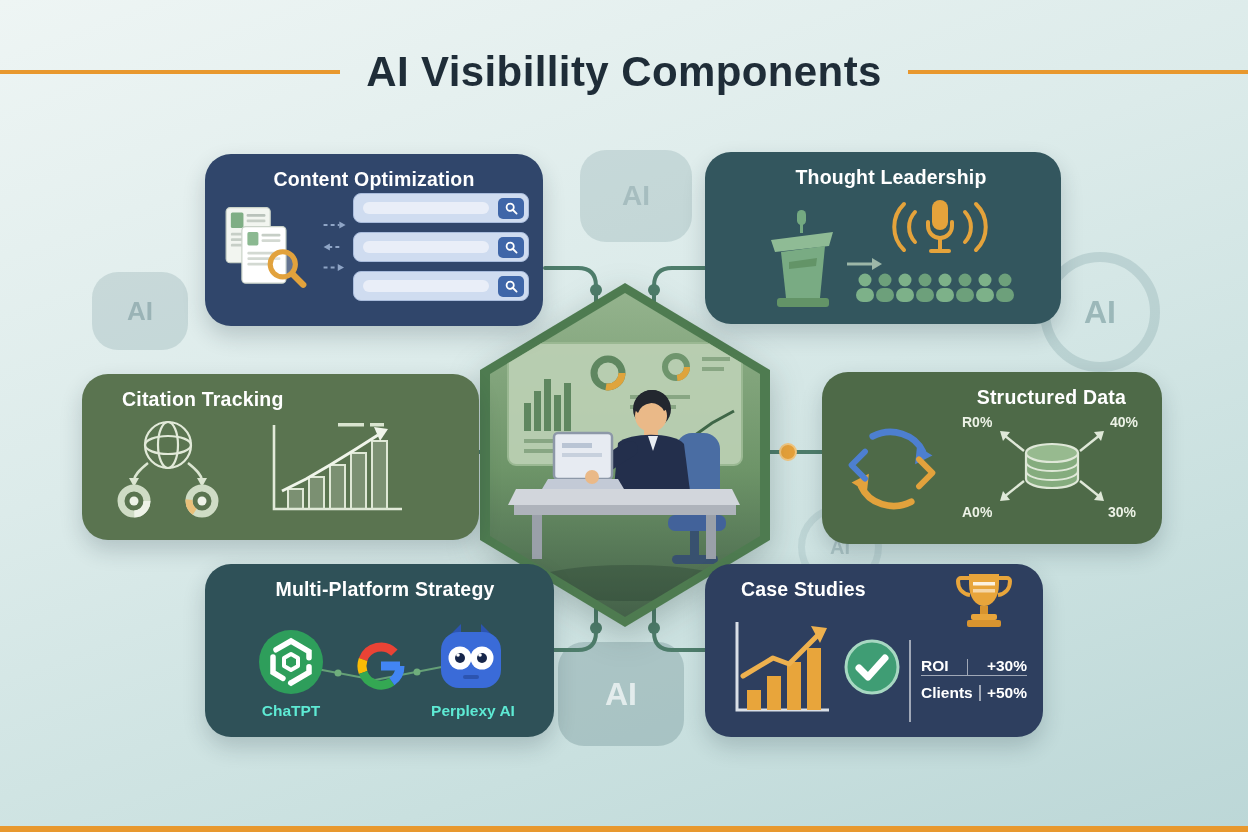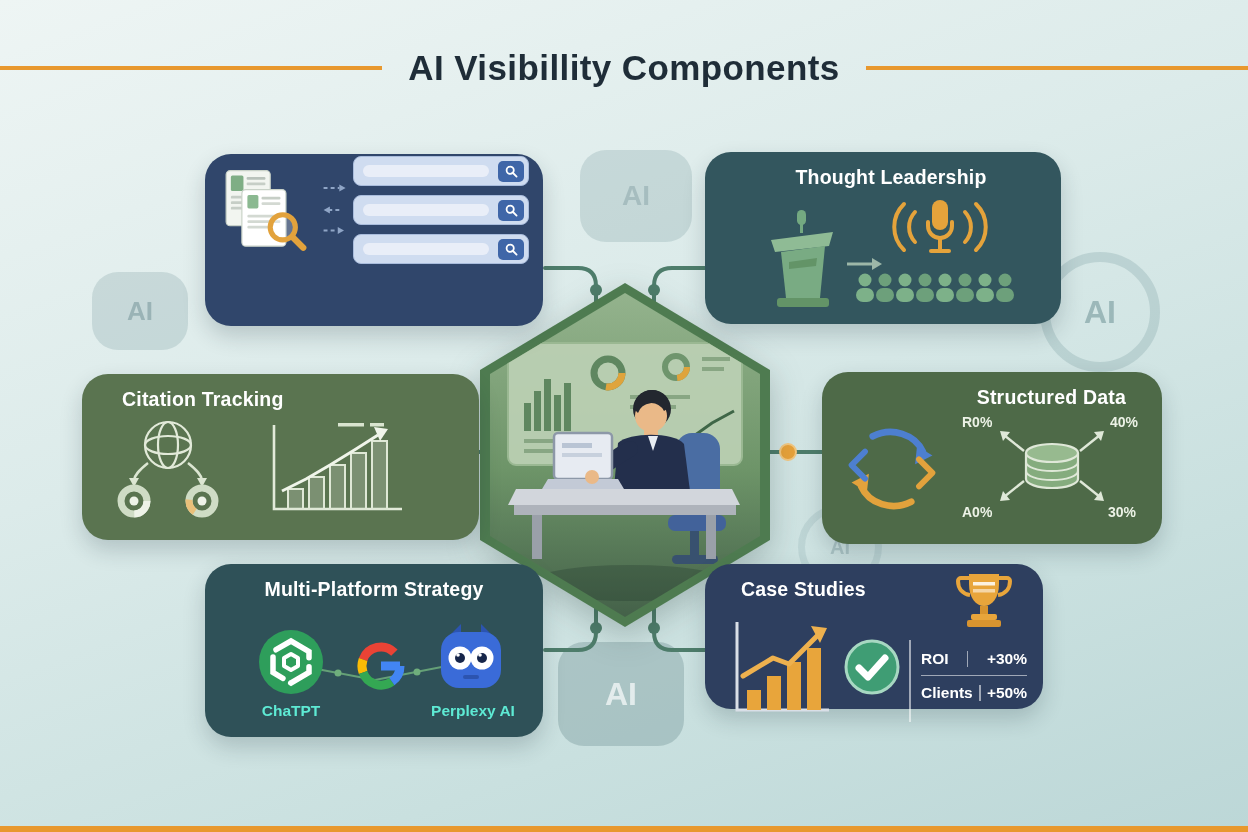--- a/index.html
+++ b/index.html
@@ -4,21 +4,21 @@
 <style>
   html,body{margin:0;padding:0;background:#9fb6b6;}
   .canvas{
     position:relative;width:1248px;height:832px;overflow:hidden;
     font-family:"Liberation Sans",sans-serif;
     background:linear-gradient(160deg,#eef5f4 0%,#dcebea 40%,#c9e0df 75%,#bcd7d7 100%);
   }
   
   .title-row{position:absolute;top:48px;left:0;right:0;display:flex;align-items:center;gap:26px;z-index:6;}
   .title-line{flex:1;height:4px;background:#e8982e;}
-  .page-title{font-size:35px;font-weight:800;color:#1f2d38;letter-spacing:.4px;white-space:nowrap;margin:0;text-align:right;}
+  .page-title{font-size:42px;font-weight:800;color:#1f2d38;letter-spacing:.4px;white-space:nowrap;margin:0;text-align:right;}
   .bottom-bar{position:absolute;left:0;bottom:0;width:100%;height:6px;background:#e8982e;z-index:6;}
   
   .wm{position:absolute;display:flex;align-items:center;justify-content:center;font-weight:800;z-index:1;color:rgba(100,135,140,.45);}
   .wm-box{background:rgba(130,162,165,.28);border-radius:26px;}
   .wm-ring{border:10px solid rgba(140,172,176,.35);border-radius:50%;background:transparent;}
   .wm1{left:92px;top:272px;width:96px;height:78px;font-size:26px;}
   .wm2{left:580px;top:150px;width:112px;height:92px;font-size:28px;color:rgba(110,140,145,.35);}
   .wm3{left:1040px;top:252px;width:100px;height:100px;font-size:32px;color:rgba(110,145,150,.55);}
   .wm4{left:558px;top:642px;width:126px;height:104px;font-size:32px;background:rgba(120,152,155,.40);color:rgba(245,250,250,.75);}
   .wm5{left:798px;top:505px;width:70px;height:70px;border-width:7px;font-size:20px;color:rgba(110,140,145,.35);border-color:rgba(140,172,176,.25);}
@@ -26,40 +26,40 @@
   .connectors{position:absolute;left:0;top:0;z-index:2;}
   
   .card{position:absolute;border-radius:26px;color:#fff;z-index:4;box-shadow:0 10px 22px rgba(25,45,55,.20);}
   .card h2{margin:0;padding-top:14px;font-size:19.5px;font-weight:700;text-align:center;letter-spacing:.2px;}
   .card-content-optimization{left:205px;top:154px;width:338px;height:172px;background:#30466b;}
   .card-thought-leadership{left:705px;top:152px;width:340px;height:172px;background:#33565e;padding-left:16px;}
   .card-citation-tracking{left:82px;top:374px;width:397px;height:166px;background:#5a7450;}
   .card-citation-tracking h2{text-align:left;padding-left:40px;}
   .card-structured-data{left:822px;top:372px;width:340px;height:172px;background:#4e6a48;}
   .card-structured-data h2{text-align:right;padding-right:36px;}
-  .card-multi-platform{left:205px;top:564px;width:338px;height:173px;background:#2f5158;}
-  .card-case-studies{left:705px;top:564px;width:338px;height:145px;background:#2e3f5f;}
+  .card-multi-platform{left:205px;top:564px;width:338px;height:173px;background:#2f5158;padding-left:11px;}
+  .card-case-studies{left:705px;top:564px;width:338px;height:173px;background:#2e3f5f;}
   .card-case-studies h2{text-align:left;padding-left:36px;}
   
   .co-body{display:flex;align-items:center;gap:6px;padding:2px 14px 0 18px;}
   .co-search-col{display:flex;flex-direction:column;gap:9px;}
   .search-row{width:176px;height:30px;background:#cfdcf0;border:1.5px solid #a9bcdc;border-radius:8px;display:flex;align-items:center;justify-content:space-between;padding:0 4px 0 9px;box-sizing:border-box;}
   .search-line{flex:1;height:12px;background:#e9eef8;border-radius:6px;margin-right:9px;}
   .search-btn{width:26px;height:21px;background:#3f66a8;border-radius:5px;display:flex;align-items:center;justify-content:center;flex:none;}
   
   .abs{position:absolute;}
   .logo-label{position:absolute;font-size:15.5px;font-weight:600;color:#5eead4;text-align:center;}
   
   .ct-body{padding:6px 0 0 24px;}
   
   .sd-body{display:flex;align-items:flex-end;gap:10px;padding:2px 10px 0 18px;}
   
   .stats{position:absolute;left:216px;top:78px;width:106px;}
   .stat-row{display:flex;justify-content:space-between;align-items:center;height:33px;font-size:15.5px;font-weight:700;color:#fff;}
-  .stat-row.first{border-bottom:1.5px solid rgba(255,255,255,.55);}
+  .stat-row.first{border-bottom:1.5px solid rgba(255,255,255,.55);align-items:flex-end;}
   .v-tick{width:1.5px;height:16px;background:rgba(255,255,255,.55);}
   .divider-v{position:absolute;left:204px;top:76px;width:2px;height:82px;background:rgba(255,255,255,.55);}
   
   .hexwrap{position:absolute;left:480px;top:283px;width:290px;height:344px;z-index:3;filter:drop-shadow(0 10px 16px rgba(25,45,40,.25));}
 </style>
 </head>
 <body>
 
 <div class="canvas">
 
@@ -159,20 +159,21 @@
         <rect x="74" y="150" width="58" height="46" rx="4" fill="#e7ebf2" stroke="#8d98a8" stroke-width="2.5"></rect>
         <rect x="82" y="160" width="30" height="5" fill="#b9c4d4"></rect>
         <rect x="82" y="170" width="40" height="4" fill="#c7d0dd"></rect>
         <polygon points="68,196 138,196 144,206 62,206" fill="#c3cad6"></polygon>
         <circle cx="112" cy="194" r="7" fill="#eab988"></circle>
       </g>
     </svg>
   </div>
 
   <div class="card card-content-optimization">
+    <h2>Content Optimization</h2>
     <div class="co-body">
       <svg width="118" height="108" viewBox="0 0 118 108">
         <rect x="4" y="4" width="56" height="70" rx="5" fill="#f2f5f0" stroke="#c9d2c8" stroke-width="1.5"></rect>
         <rect x="10" y="10" width="16" height="20" rx="2" fill="#7fae85"></rect>
         <rect x="30" y="12" width="24" height="3.5" rx="1.5" fill="#b9c2bb"></rect>
         <rect x="30" y="19" width="24" height="3.5" rx="1.5" fill="#c6cec6"></rect>
         <rect x="10" y="36" width="44" height="3.5" rx="1.5" fill="#c6cec6"></rect>
         <rect x="10" y="43" width="44" height="3.5" rx="1.5" fill="#c6cec6"></rect>
         <rect x="10" y="50" width="32" height="3.5" rx="1.5" fill="#c6cec6"></rect>
         <rect x="24" y="28" width="56" height="72" rx="5" fill="#ffffff" stroke="#c9d2c8" stroke-width="1.5"></rect>

